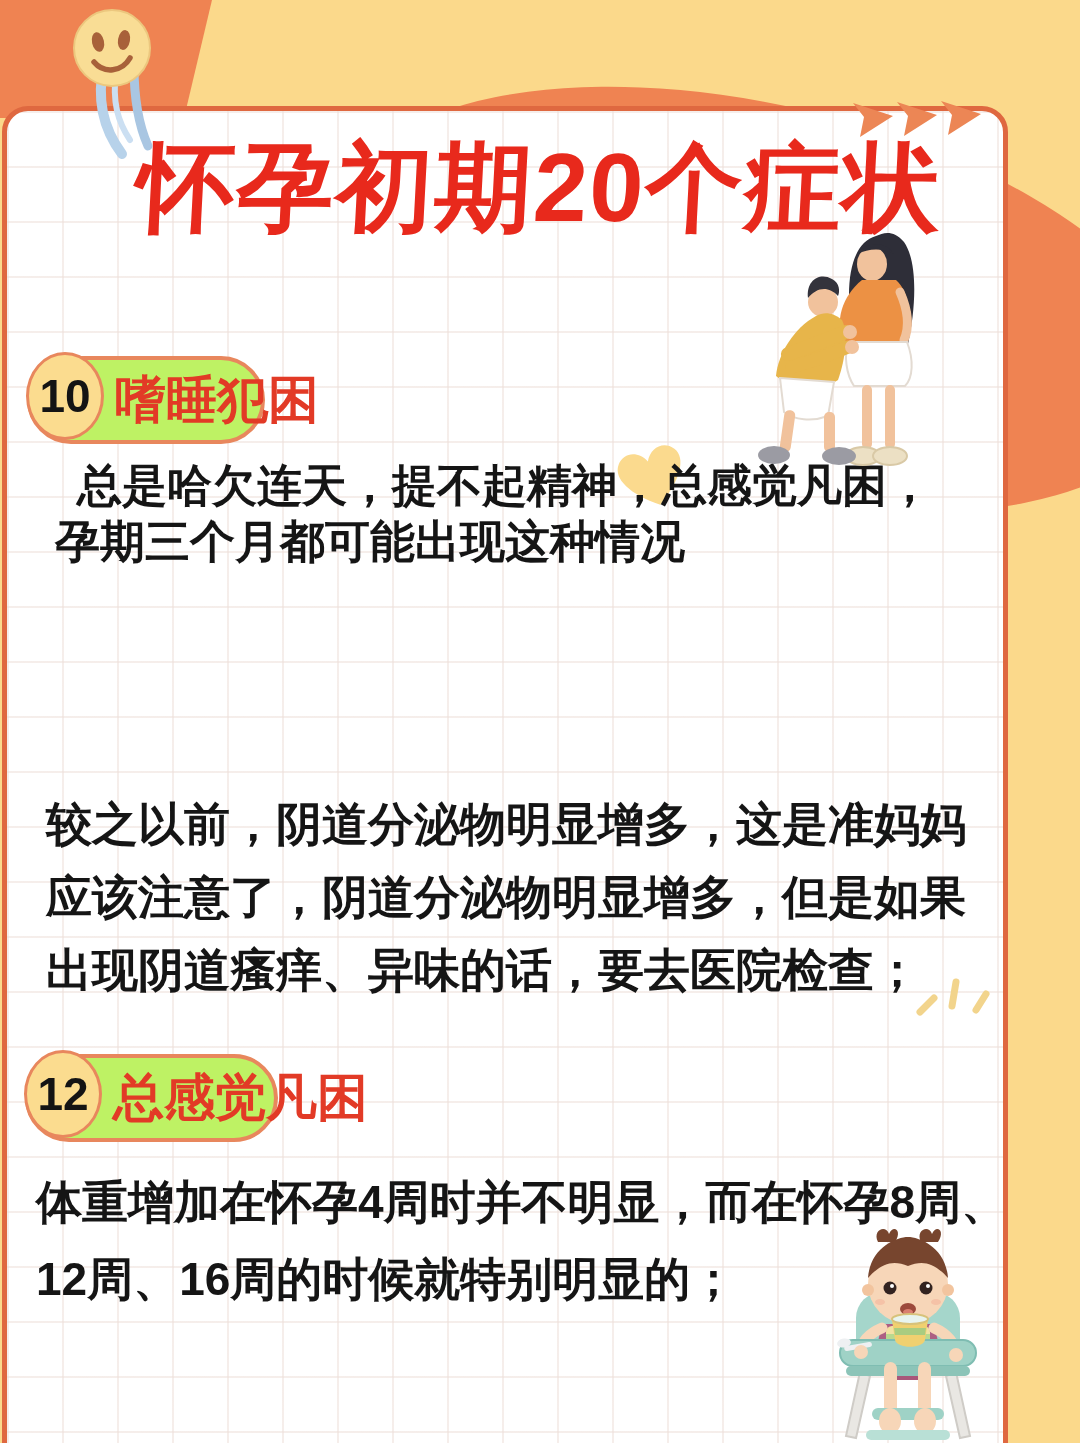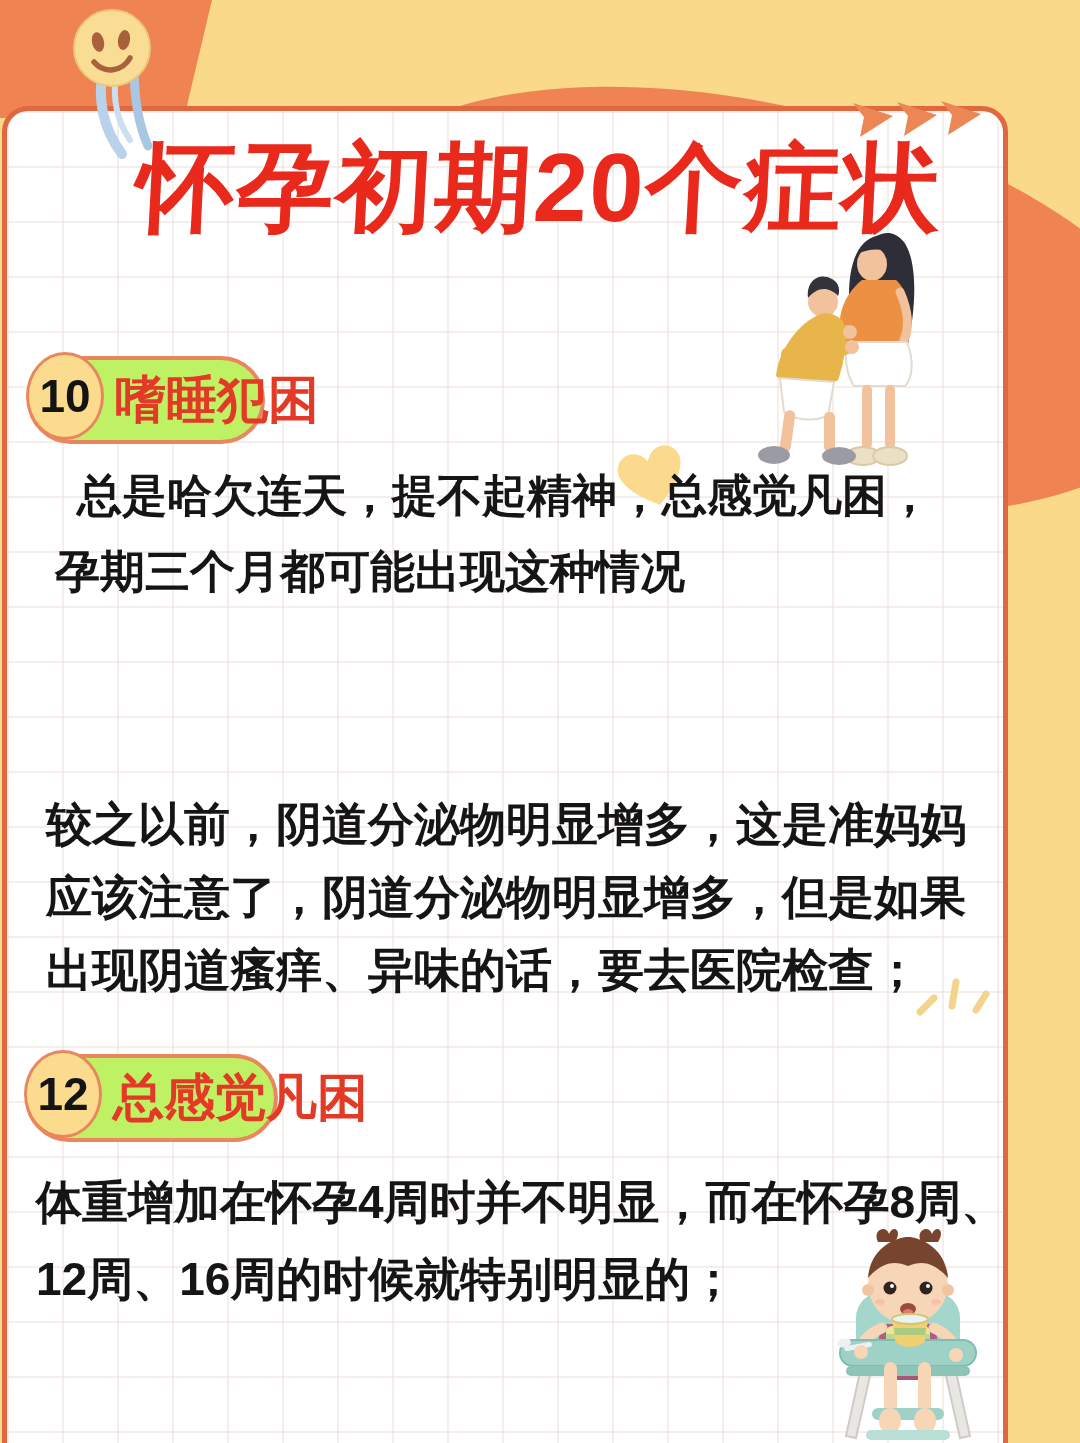--- a/index.html
+++ b/index.html
@@ -19,21 +19,21 @@
   .badge .num{position:absolute;left:-5px;top:-8px;width:72px;height:82px;
               background:#FBDC8F;border:3px solid #E8875D;border-radius:50%;
               display:flex;align-items:center;justify-content:center;
               font-size:46px;font-weight:700;color:#141414;}
   .badge .label{position:absolute;left:84px;top:50%;transform:translateY(-50%);
                 font-size:51px;font-weight:900;color:#E23A26;white-space:nowrap;}
   .b10{left:27px;top:356px;width:230px;}
   .b11{left:36px;top:686px;width:350px;}
   .b12{left:25px;top:1054px;width:245px;}
   .body-text{position:absolute;z-index:3;color:#151515;font-weight:700;word-break:break-all;}
-  .t10{left:55px;top:458px;width:890px;font-size:45px;line-height:76px;text-indent:22px;}
+  .t10{left:55px;top:458px;width:890px;font-size:45px;line-height:56px;text-indent:22px;}
   .t11{left:46px;top:788px;width:950px;font-size:46px;line-height:73px;}
   .t12{left:36px;top:1164px;width:988px;font-size:46px;line-height:77px;}
   .decor{position:absolute;}
   .smiley-clip{left:30px;top:2px;z-index:5;}
   .arrows{left:853px;top:100px;z-index:4;}
   .heart{left:610px;top:438px;z-index:2;}
   .sparkle{left:908px;top:972px;z-index:2;}
   .couple{left:726px;top:222px;z-index:4;}
   .baby{left:826px;top:1222px;z-index:4;}
 </style>

